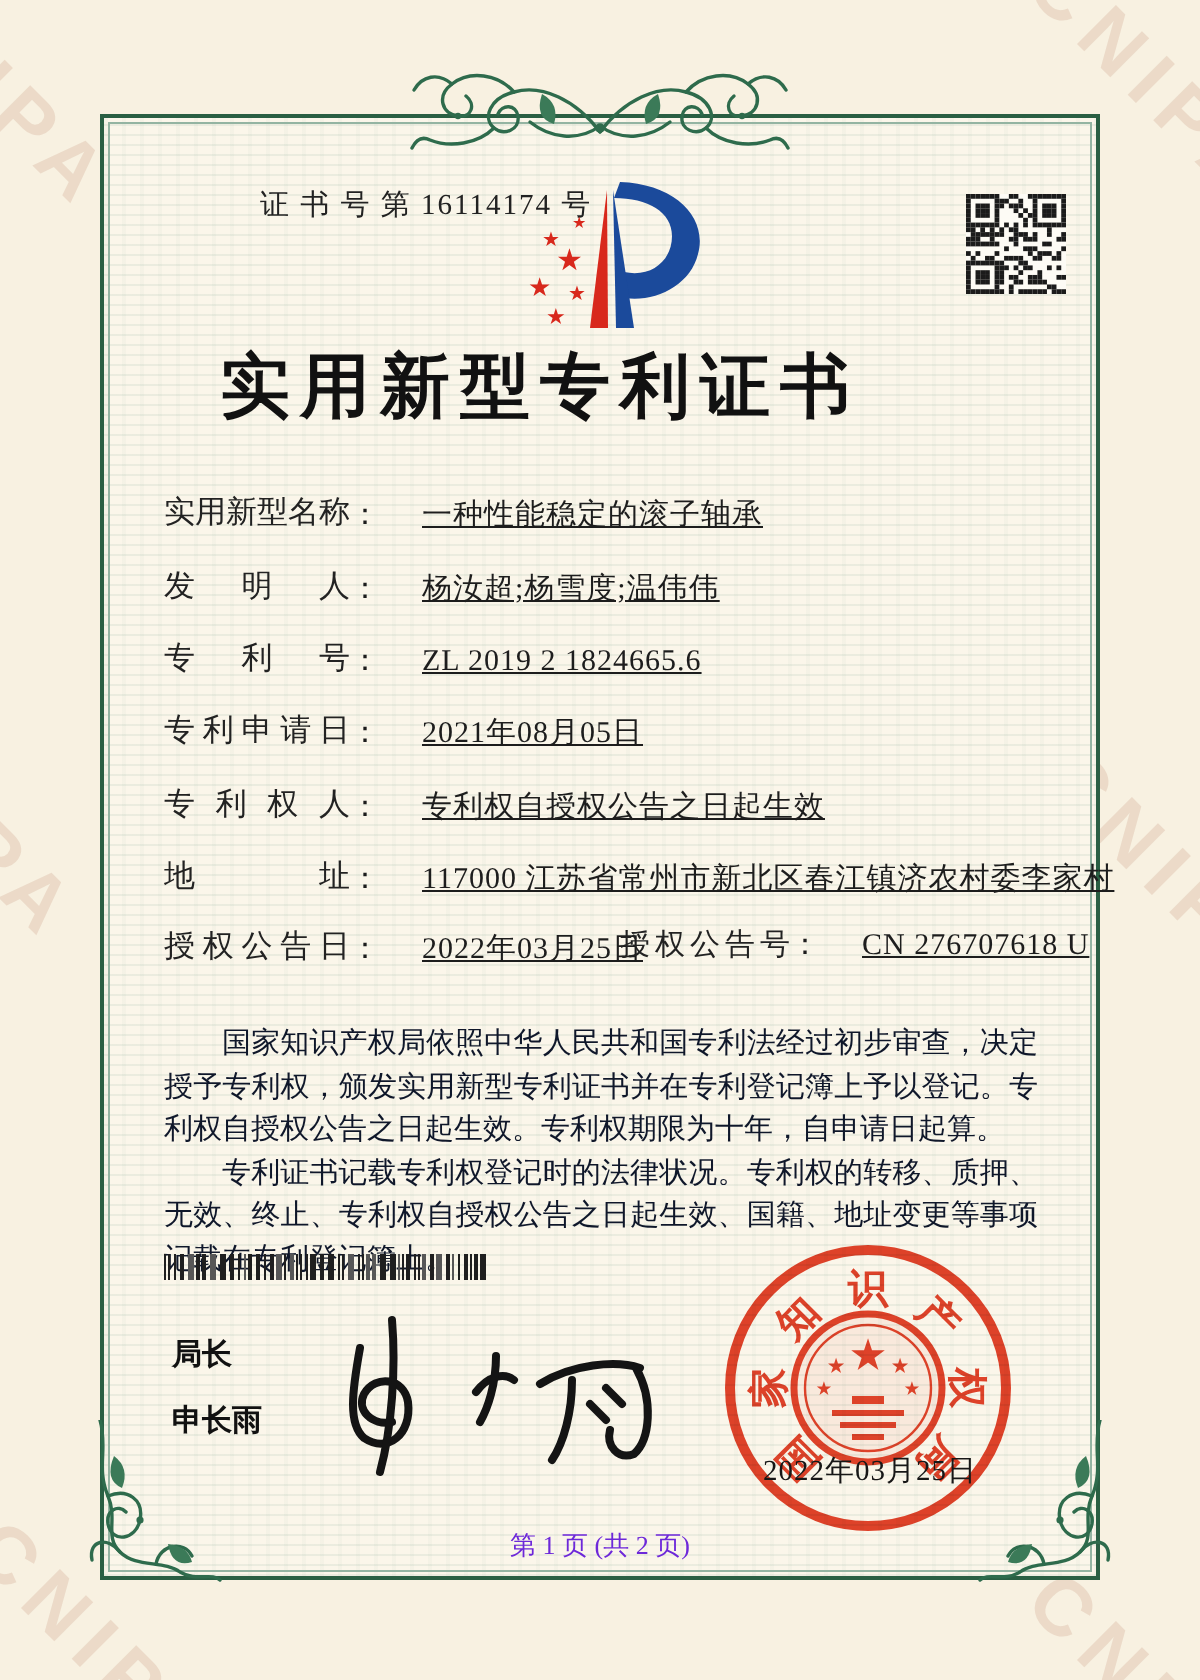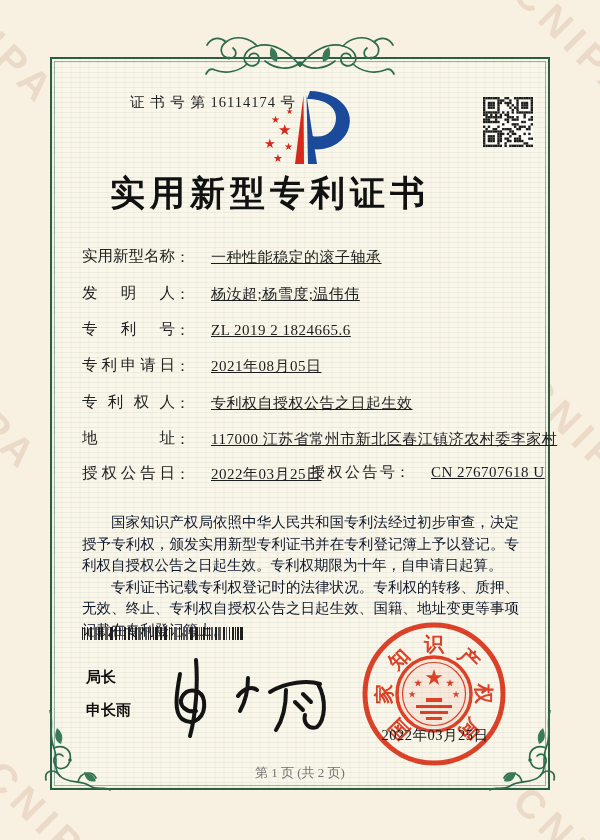--- a/index.html
+++ b/index.html
@@ -96,21 +96,21 @@
   .seal { position:absolute; left:360px; top:620px; z-index:3; opacity:0.93; mix-blend-mode:multiply; }
   .seal text { font-family:"Liberation Serif","DejaVu Serif",serif; font-weight:bold; }
   .seal-date {
     position:absolute; left:366px; top:726px; width:138px; z-index:5;
     text-align:center; font-size:14.5px; letter-spacing:0.5px; color:#171717;
   }
 
   
   .page-num {
     position:absolute; left:0; top:764px; width:600px; z-index:3;
-    text-align:center; font-size:13px; color:#737373;
+    text-align:center; font-size:13px; color:#6d28d9;
   }
   .cont-note {
     position:absolute; left:0; top:803px; width:600px; z-index:3;
     text-align:center; font-size:13.5px; letter-spacing:2px; color:#2a2a2a;
   }
 </style>
 </head>
 <body>
 
 <div id="page">

